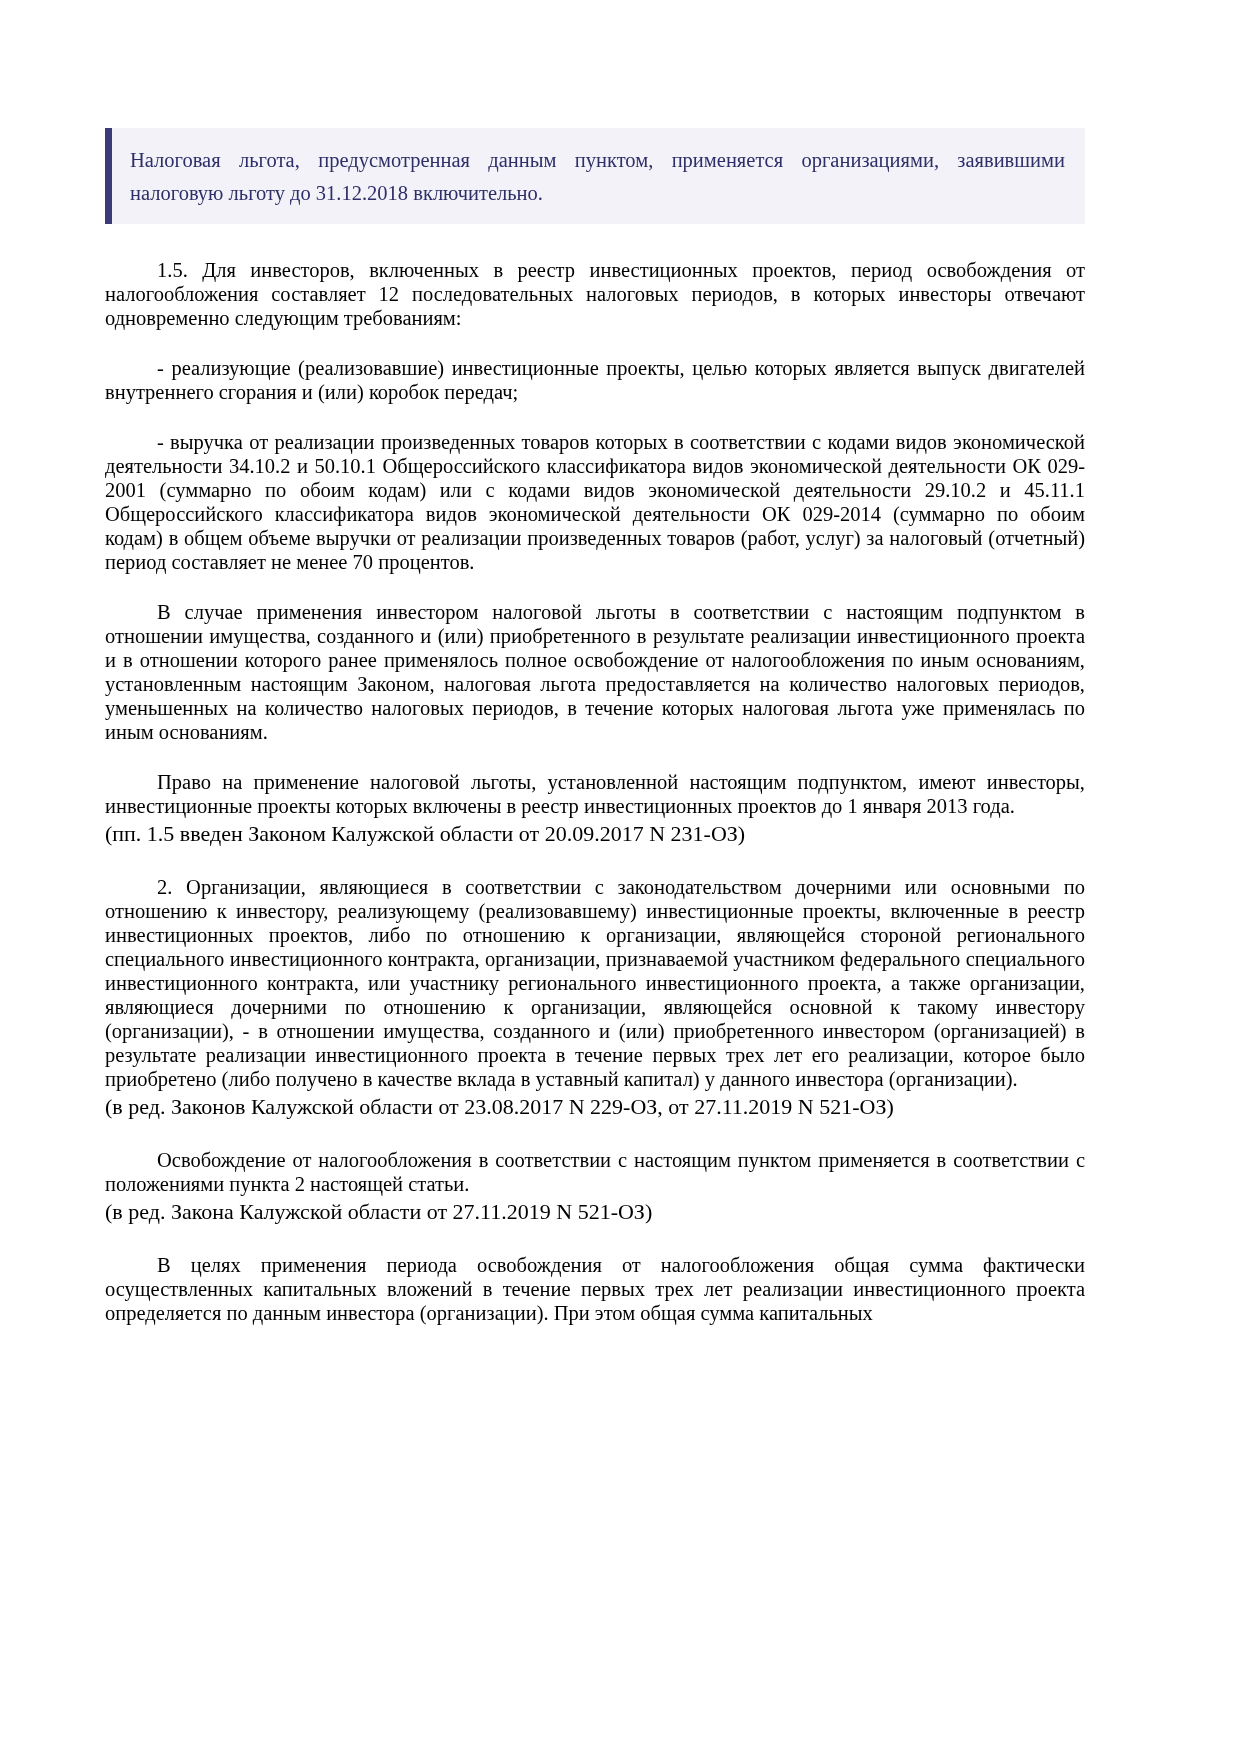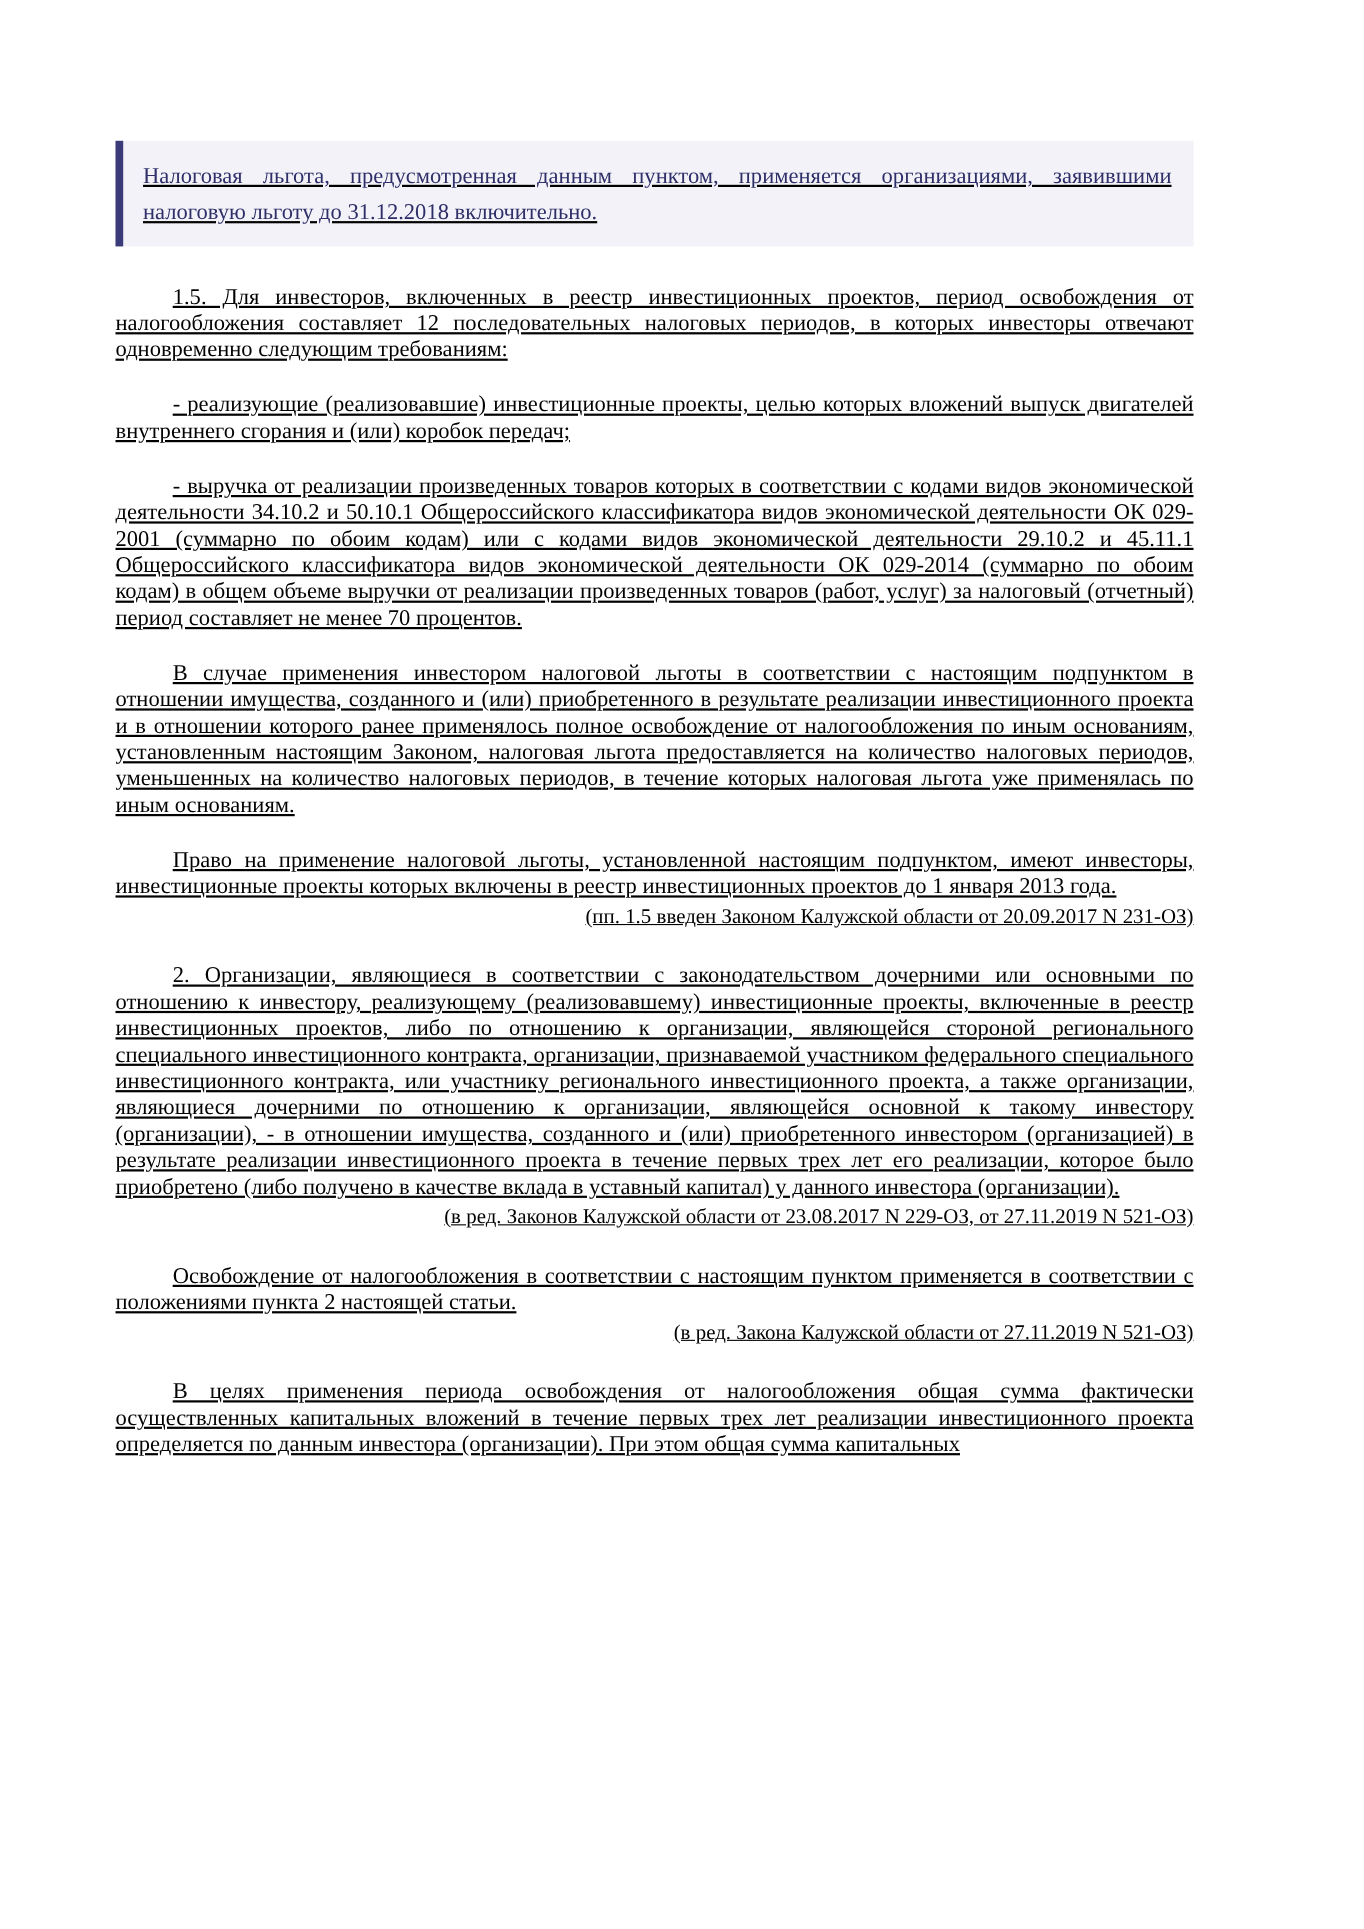--- a/index.html
+++ b/index.html
@@ -19,21 +19,20 @@
     width: 1240px;
     height: 1754px;
     box-sizing: border-box;
     padding: 0;
   }
   .content {
     position: absolute;
     left: 105px;
     top: 128px;
     width: 980px;
-    text-decoration: underline;
   }
 
   
   .callout {
     background: #f2f2f8;
     border-left: 7px solid #3b3b7a;
     padding: 16px 20px 14px 18px;
     box-sizing: border-box;
     width: 980px;
     margin-bottom: 34px;
@@ -56,43 +55,43 @@
     text-align: justify;
     text-justify: inter-word;
     text-indent: 52px;
     color: #000000;
   }
   p.body.tight {
     margin-bottom: 0;
   }
   p.ref {
     margin: 0 0 26px 0;
-    font-size: 19px;
+    font-size: 22px;
     line-height: 31px;
-    text-align: right;
+    text-align: left;
     text-indent: 0;
     color: #000000;
   }
   .last {
     margin-bottom: 0;
   }
 </style>
 </head>
 <body>
 
 <div class="page">
   <div class="content">
 
     <div class="callout">
       <p>Налоговая льгота, предусмотренная данным пунктом, применяется организациями, заявившими налоговую льготу до 31.12.2018 включительно.</p>
     </div>
 
     <p class="body">1.5. Для инвесторов, включенных в реестр инвестиционных проектов, период освобождения от налогообложения составляет 12 последовательных налоговых периодов, в которых инвесторы отвечают одновременно следующим требованиям:</p>
 
-    <p class="body">- реализующие (реализовавшие) инвестиционные проекты, целью которых вложений выпуск двигателей внутреннего сгорания и (или) коробок передач;</p>
+    <p class="body">- реализующие (реализовавшие) инвестиционные проекты, целью которых является выпуск двигателей внутреннего сгорания и (или) коробок передач;</p>
 
     <p class="body">- выручка от реализации произведенных товаров которых в соответствии с кодами видов экономической деятельности 34.10.2 и 50.10.1 Общероссийского классификатора видов экономической деятельности ОК 029-2001 (суммарно по обоим кодам) или с кодами видов экономической деятельности 29.10.2 и 45.11.1 Общероссийского классификатора видов экономической деятельности ОК 029-2014 (суммарно по обоим кодам) в общем объеме выручки от реализации произведенных товаров (работ, услуг) за налоговый (отчетный) период составляет не менее 70 процентов.</p>
 
     <p class="body">В случае применения инвестором налоговой льготы в соответствии с настоящим подпунктом в отношении имущества, созданного и (или) приобретенного в результате реализации инвестиционного проекта и в отношении которого ранее применялось полное освобождение от налогообложения по иным основаниям, установленным настоящим Законом, налоговая льгота предоставляется на количество налоговых периодов, уменьшенных на количество налоговых периодов, в течение которых налоговая льгота уже применялась по иным основаниям.</p>
 
     <p class="body tight">Право на применение налоговой льготы, установленной настоящим подпунктом, имеют инвесторы, инвестиционные проекты которых включены в реестр инвестиционных проектов до 1 января 2013 года.</p>
     <p class="ref">(пп. 1.5 введен Законом Калужской области от 20.09.2017 N 231-ОЗ)</p>
 
     <p class="body tight">2. Организации, являющиеся в соответствии с законодательством дочерними или основными по отношению к инвестору, реализующему (реализовавшему) инвестиционные проекты, включенные в реестр инвестиционных проектов, либо по отношению к организации, являющейся стороной регионального специального инвестиционного контракта, организации, признаваемой участником федерального специального инвестиционного контракта, или участнику регионального инвестиционного проекта, а также организации, являющиеся дочерними по отношению к организации, являющейся основной к такому инвестору (организации), - в отношении имущества, созданного и (или) приобретенного инвестором (организацией) в результате реализации инвестиционного проекта в течение первых трех лет его реализации, которое было приобретено (либо получено в качестве вклада в уставный капитал) у данного инвестора (организации).</p>
     <p class="ref">(в ред. Законов Калужской области от 23.08.2017 N 229-ОЗ, от 27.11.2019 N 521-ОЗ)</p>

